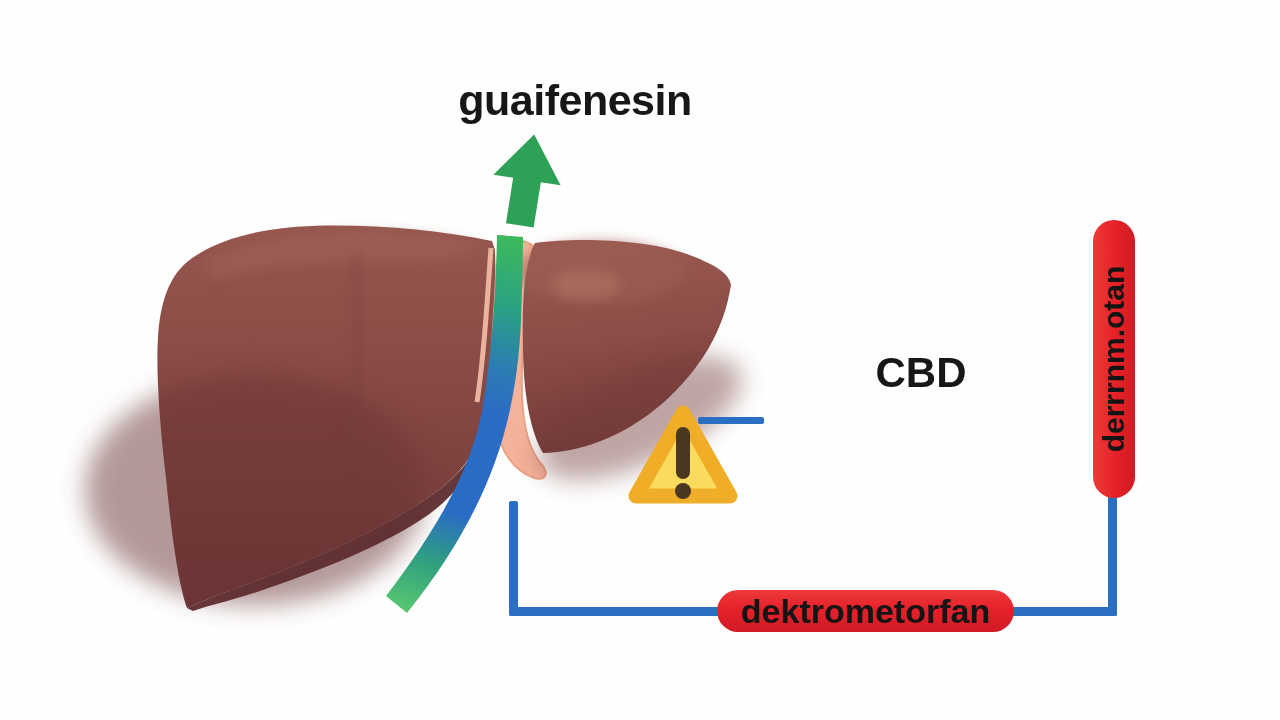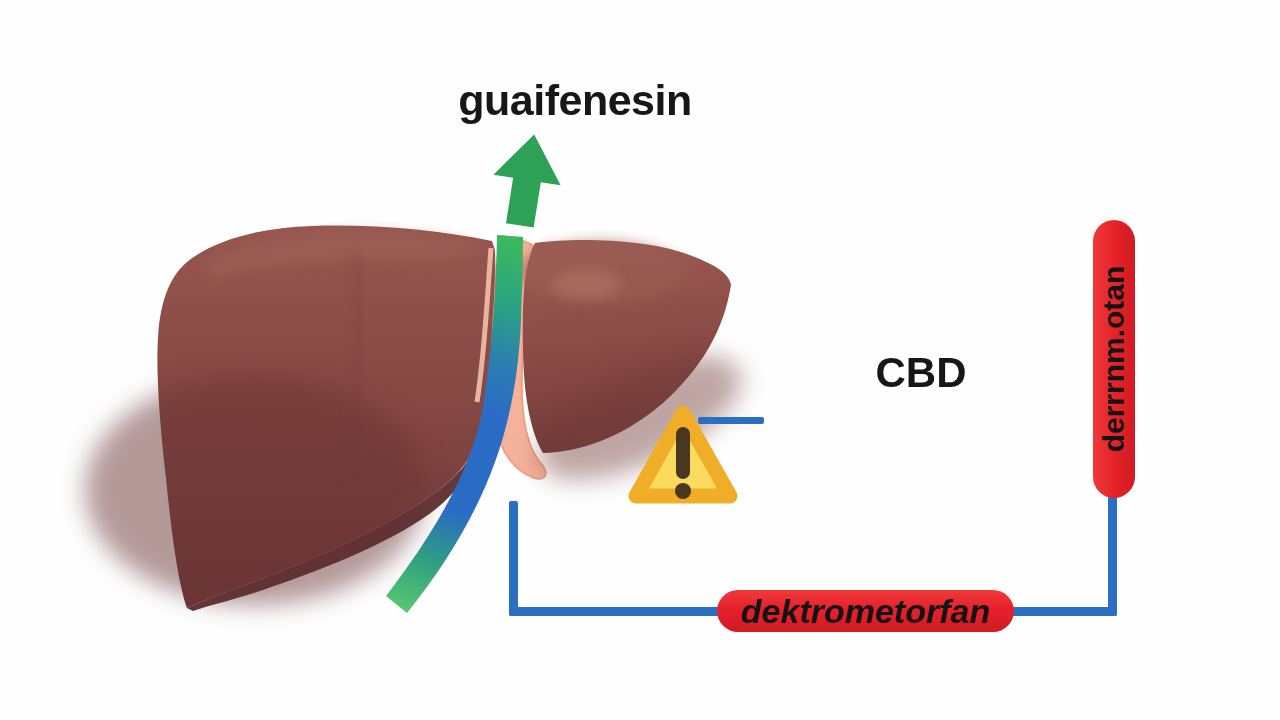--- a/index.html
+++ b/index.html
@@ -24,21 +24,21 @@
   }
   #capsule-vertical span{
     position:absolute;left:50%;top:50%;
     transform:translate(-50%,-50%) rotate(-90deg);
     white-space:nowrap;font-size:30px;font-weight:700;color:#141414;
   }
   #pill-horizontal{
     left:717px;top:590px;width:297px;height:42px;border-radius:21px;
     background:linear-gradient(180deg,#ee3a3a 0%,#e5212b 45%,#d01b24 100%);
     display:flex;align-items:center;justify-content:center;
-    font-size:34px;font-weight:700;color:#141414;font-style:italic;
+    font-size:34px;font-weight:700;color:#141414;
   }
 </style>
 </head>
 <body>
 
 <div id="canvas">
 
   <svg class="abs" style="left:0;top:0;" width="1280" height="720" viewBox="0 0 1280 720">
     <defs>
       <linearGradient id="lobeL" x1="300" y1="226" x2="300" y2="612" gradientUnits="userSpaceOnUse">

